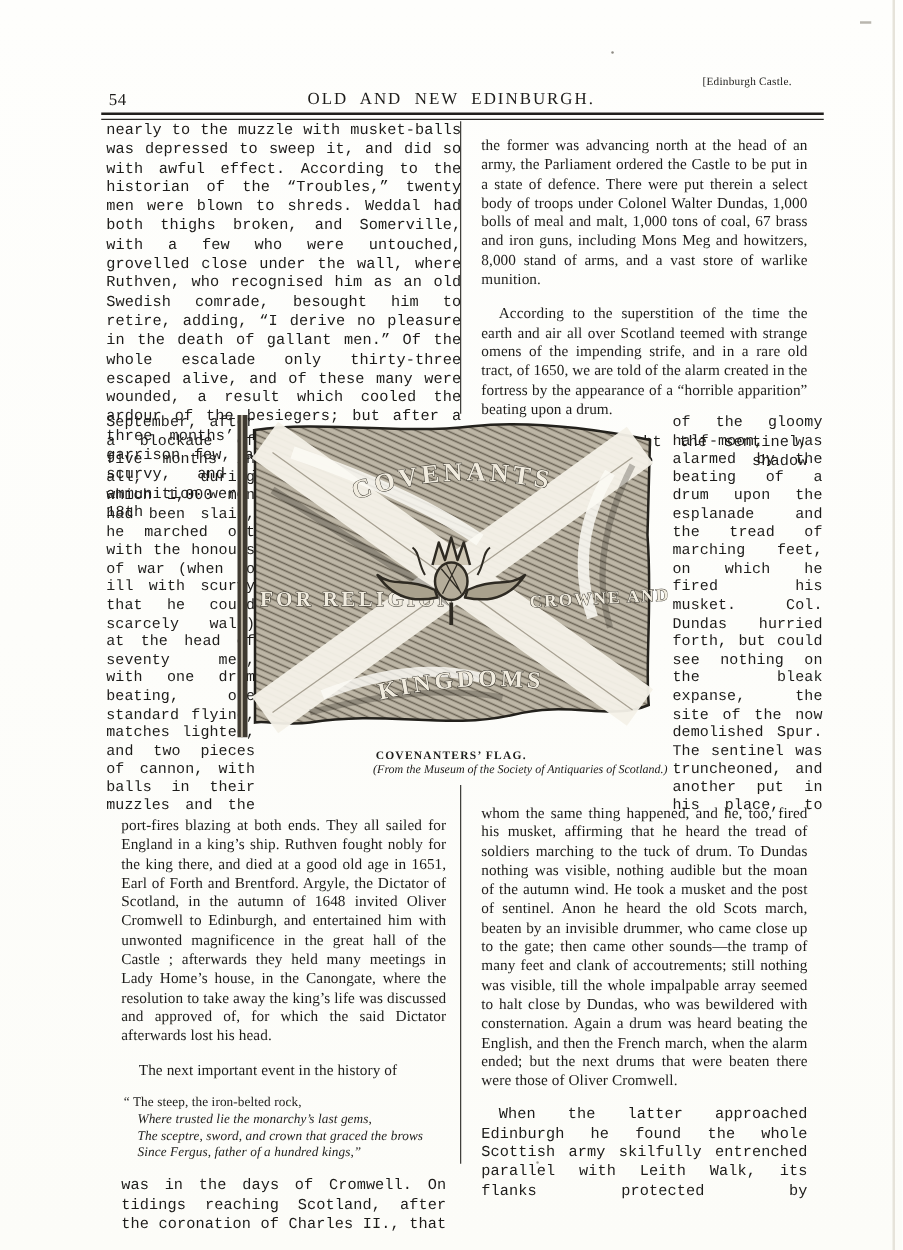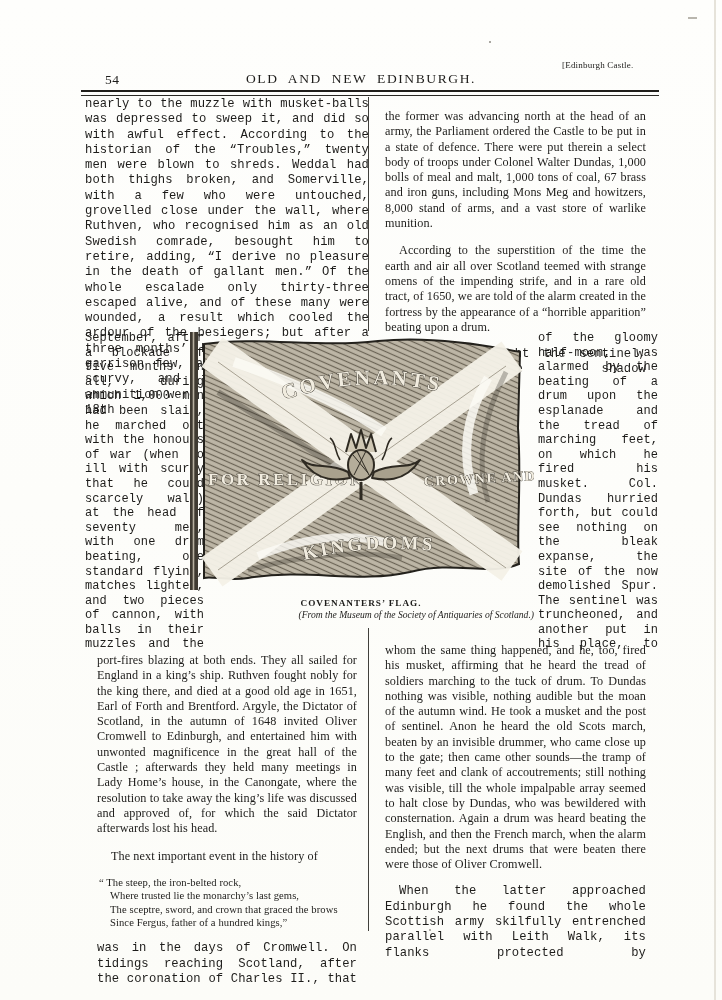--- a/index.html
+++ b/index.html
@@ -3,21 +3,21 @@
 <meta charset="utf-8">
 <style>
   html,body { margin:0; padding:0; background:#ffffff; }
   .page {
     position:relative; width:722px; height:1000px;
     background:linear-gradient(180deg,#fefefc 0%,#fcfcf8 100%);
     font-family:"Liberation Serif", serif;
     color:#1d1c1a; overflow:hidden;
   }
   
-  .hdr-num   { position:absolute; left:105px; top:72px; font-size:13.5px; letter-spacing:.5px; }
+  .hdr-num   { position:absolute; left:87px; top:72px; font-size:13.5px; letter-spacing:.5px; }
   .hdr-title { position:absolute; left:0; right:0; top:71px; text-align:center;
                font-size:13.5px; letter-spacing:1.6px; word-spacing:5px; }
   .hdr-note  { position:absolute; left:562px; top:60px; font-size:9px; letter-spacing:.2px; }
   .hdr-rule  { position:absolute; left:81px; top:90px; width:578px; height:3px;
                border-top:2.2px solid #211f1c; border-bottom:1px solid #2a2824; }
   
   .divider { position:absolute; left:368px; width:1.4px; background:#41403c; }
   .div-top    { top:97px;  height:234px; }
   .div-bottom { top:628px; height:303px; }
   
@@ -25,21 +25,21 @@
     position:absolute; text-align:justify;
     font-size:12.2px; line-height:15.3px; letter-spacing:.08px;
   }
   .cont { text-align-last:justify;font-family:Liberation Mono, monospace; }
   .narrow { font-size:12px; line-height:14.6px; }
   .indent { text-indent:14px; }
   .txt p { margin:12px; }
   .poem { font-size:10.6px; line-height:13.4px; text-align:left; text-align-last:left;
           margin:3px 0 3px 14px; }
   .poem .pl { margin:0; }
-  .poem .pl + .pl { margin-left:11px; }
+  .poem .pl + .pl { margin-left:11px;font-style:italic; }
   
   .figure { position:absolute; left:188px; top:332px; width:346px; }
   .cap-title { margin-top:4px; text-align:center; font-size:9.2px; font-weight:bold;
                letter-spacing:1px; }
   .cap-src   { text-align:right; font-size:9.6px; font-style:italic; margin-top:1px; }
   
   .edge-line { position:absolute; left:714px; top:0; width:2px; height:1000px; background:#e6e3da; }
   .speck1 { position:absolute; left:489px; top:41px;  width:2px; height:2px; background:#8d8a83; border-radius:50%; }
   .speck2 { position:absolute; left:429px; top:929px; width:2px; height:2px; background:#9a978f; border-radius:50%; }
   .speck3 { position:absolute; left:688px; top:17px;  width:9px; height:1.6px; background:#b9b6ae; }

